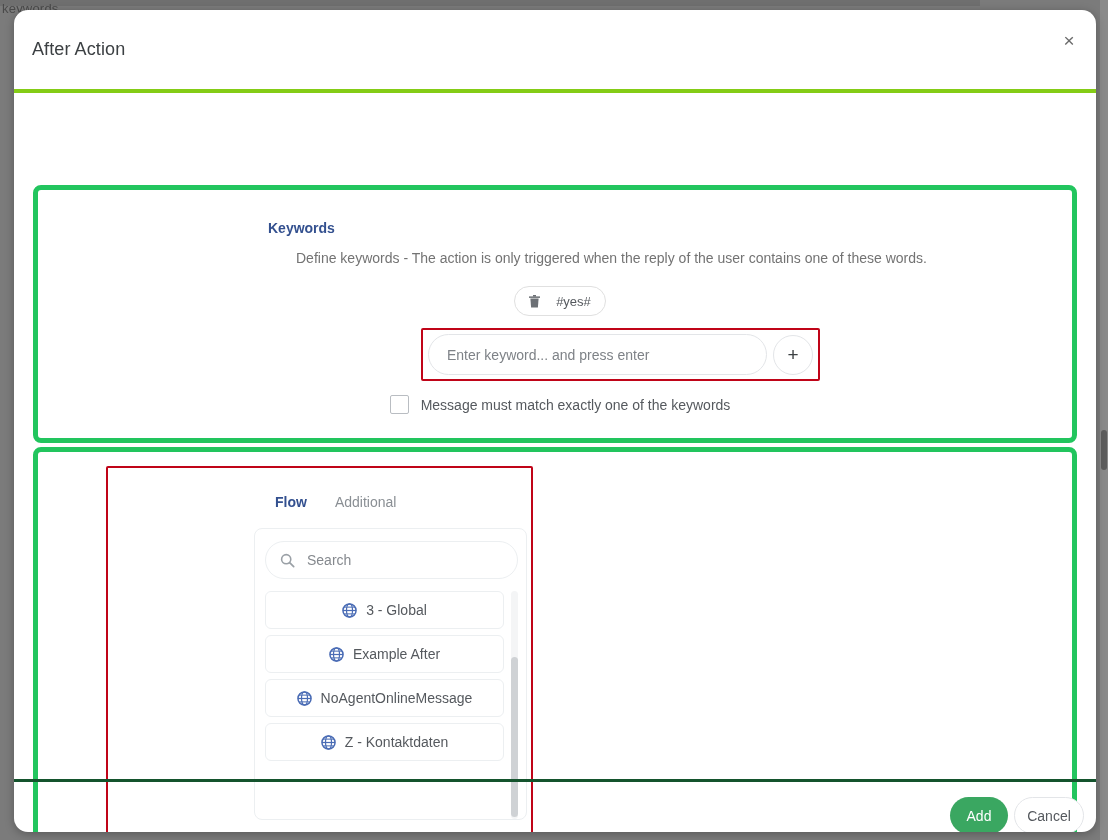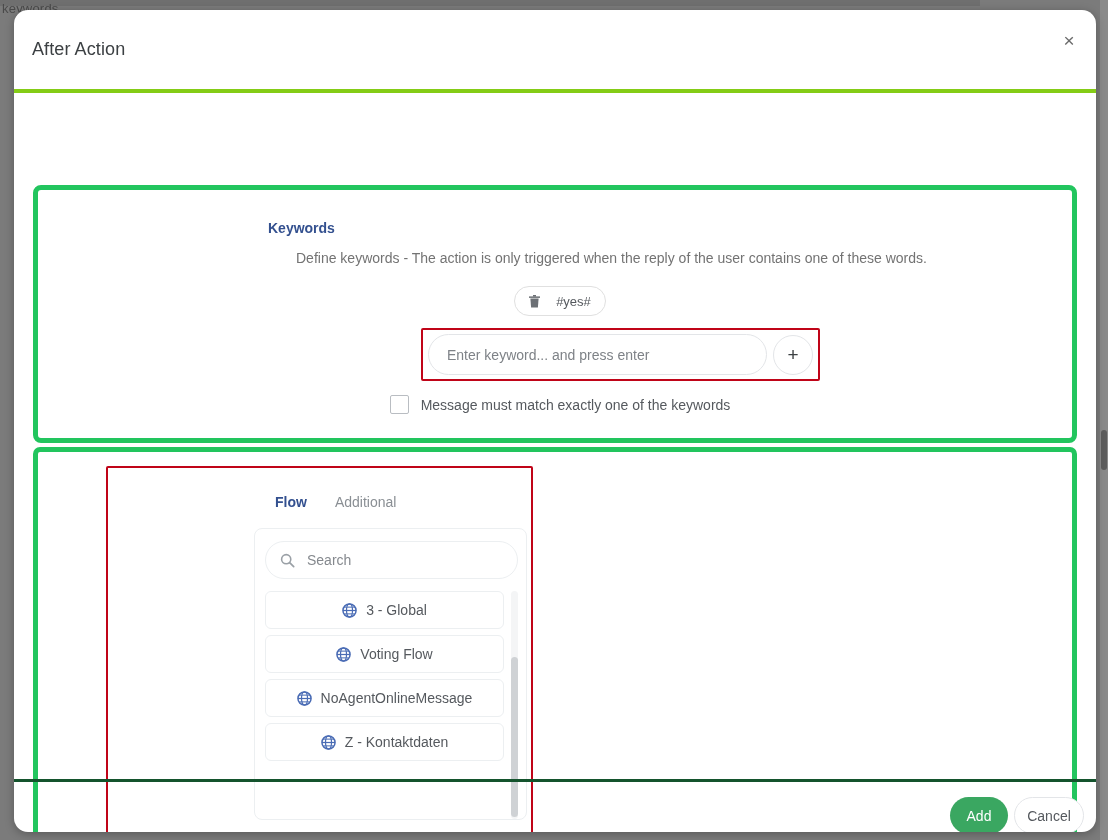--- a/index.html
+++ b/index.html
@@ -188,21 +188,21 @@
     width: 19px; height: 19px;
     border: 1px solid #b9bdc2;
     border-radius: 2px;
     background: #fff;
     cursor: pointer;
     flex: none;
   }
   .cb-label { font-size: 14px; color: #55595e; }
 
   
-  #action-panel { left: 19px; top: 354px; width: 1044px; height: 392px; border-radius: 7px; }
+  #action-panel { left: 19px; top: 354px; width: 1044px; height: 392px; }
 
   .action-highlight {
     position: absolute;
     left: 68px; top: 14px;
     width: 427px; height: 370px;
     border: 2px solid #c00418;
     border-radius: 2px;
     pointer-events: none;
   }
 
@@ -404,21 +404,21 @@
               </div>
 
               <div class="flow-item">
                 <svg class="globe-icon" viewBox="0 0 16 16">
                   <circle cx="8" cy="8" r="7" fill="none" stroke="#4a6cb5" stroke-width="1.6"></circle>
                   <ellipse cx="8" cy="8" rx="3.2" ry="7" fill="none" stroke="#4a6cb5" stroke-width="1.3"></ellipse>
                   <line x1="1" y1="8" x2="15" y2="8" stroke="#4a6cb5" stroke-width="1.3"></line>
                   <line x1="2.4" y1="4.4" x2="13.6" y2="4.4" stroke="#4a6cb5" stroke-width="1.1"></line>
                   <line x1="2.4" y1="11.6" x2="13.6" y2="11.6" stroke="#4a6cb5" stroke-width="1.1"></line>
                 </svg>
-                <span>Voting Flow</span>
+                <span>Example After</span>
               </div>
 
               <div class="flow-item">
                 <svg class="globe-icon" viewBox="0 0 16 16">
                   <circle cx="8" cy="8" r="7" fill="none" stroke="#4a6cb5" stroke-width="1.6"></circle>
                   <ellipse cx="8" cy="8" rx="3.2" ry="7" fill="none" stroke="#4a6cb5" stroke-width="1.3"></ellipse>
                   <line x1="1" y1="8" x2="15" y2="8" stroke="#4a6cb5" stroke-width="1.3"></line>
                   <line x1="2.4" y1="4.4" x2="13.6" y2="4.4" stroke="#4a6cb5" stroke-width="1.1"></line>
                   <line x1="2.4" y1="11.6" x2="13.6" y2="11.6" stroke="#4a6cb5" stroke-width="1.1"></line>
                 </svg>

